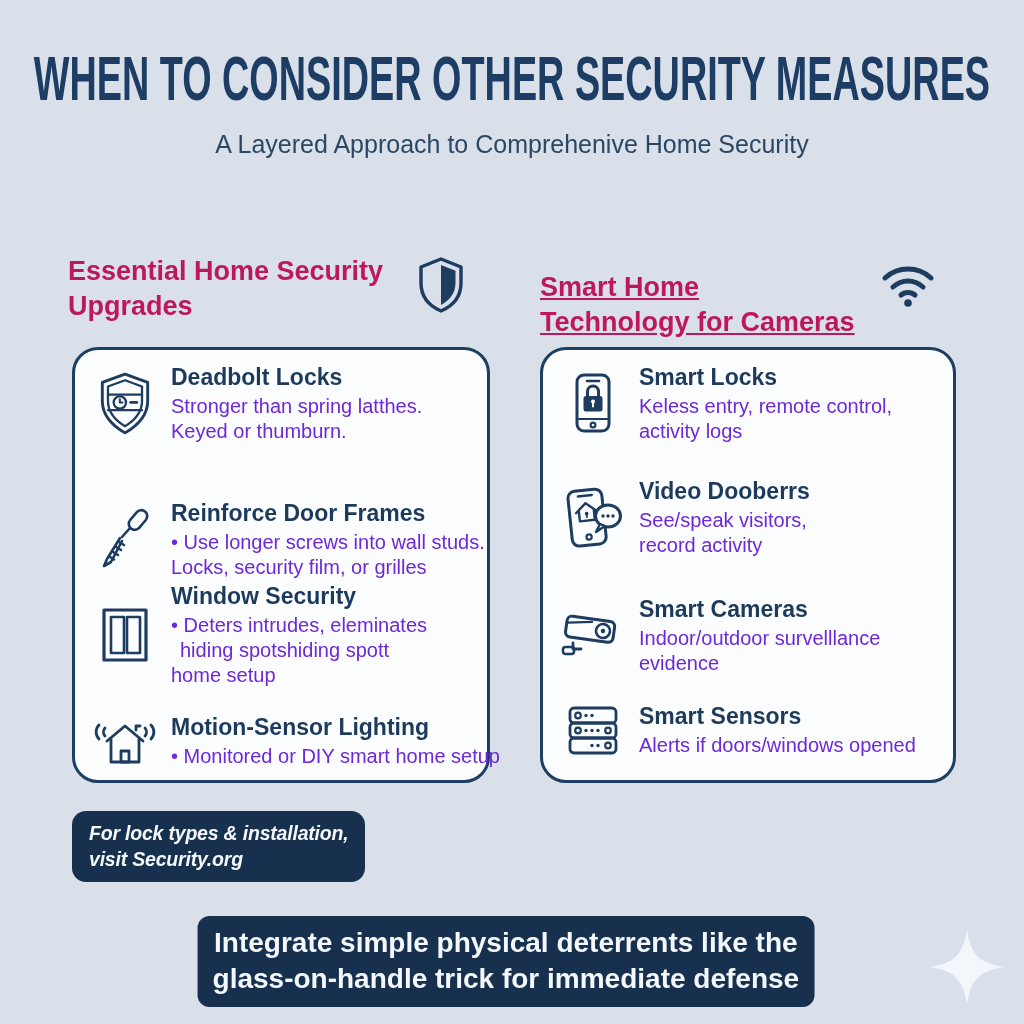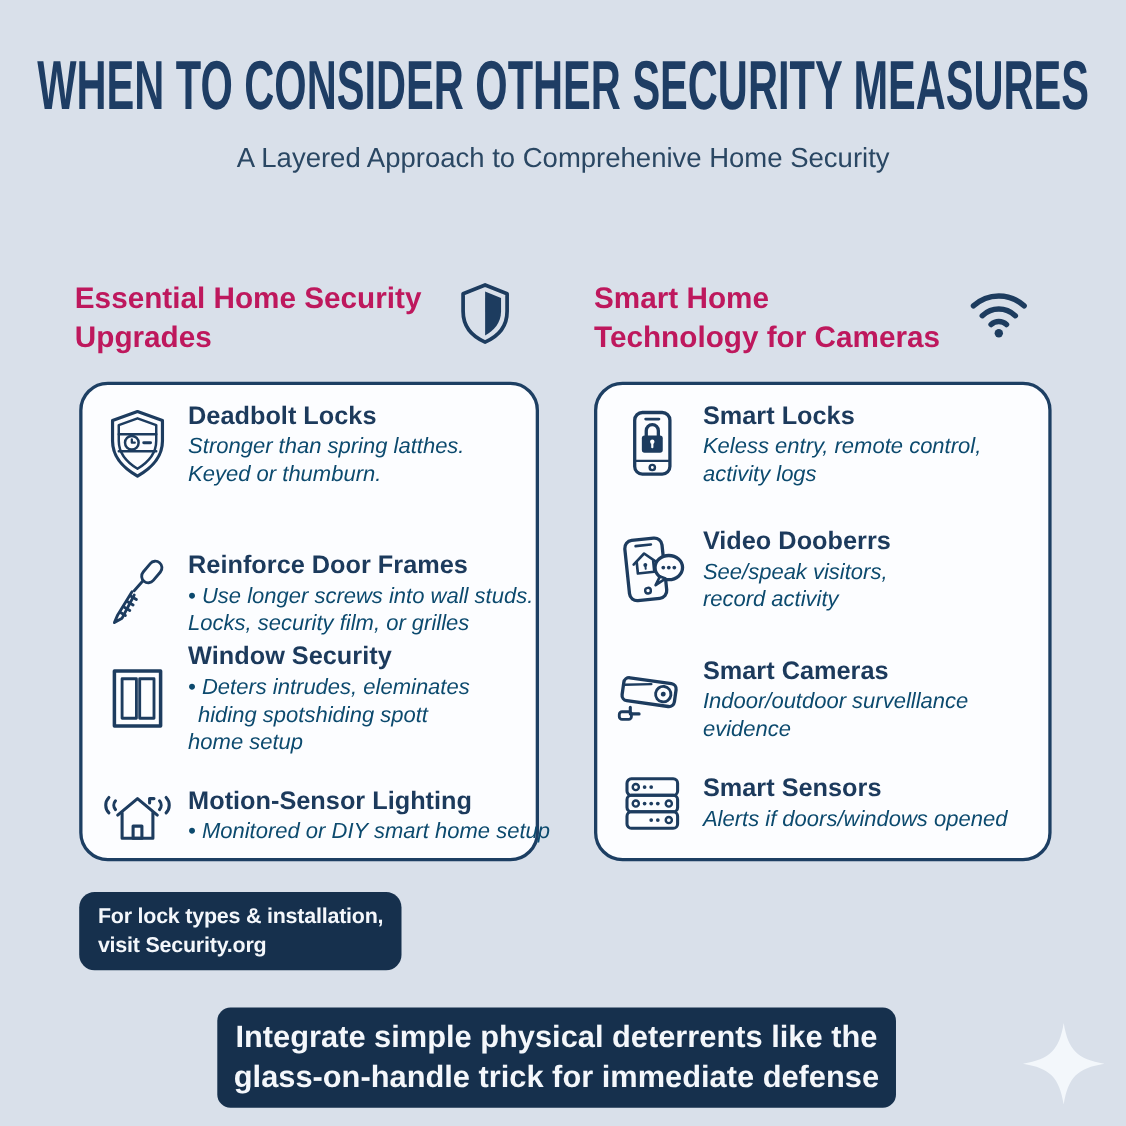--- a/index.html
+++ b/index.html
@@ -18,52 +18,52 @@
     transform:scaleX(0.60);transform-origin:center;
     color:#1e3d64;letter-spacing:0;
   }
   .subtitle{
     position:absolute;top:130px;left:0;right:0;
     text-align:center;font-size:25px;color:#2a4763;
   }
   
   .col-heading{position:absolute;font-size:27px;font-weight:bold;line-height:1.3;color:#be185d;}
   .col-heading.left{left:68px;top:254px;width:360px;}
-  .col-heading.right{left:540px;top:254px;width:360px;}
+  .col-heading.right{left:540px;top:270px;width:360px;text-decoration:underline;}
   .heading-icon{position:absolute;}
   .heading-icon.shield{left:416px;top:256px;}
   .heading-icon.wifi{left:880px;top:262px;}
   
   .card{
     position:absolute;top:347px;height:436px;
     background:#fcfdff;border:3px solid #1d3f63;border-radius:26px;
     box-sizing:border-box;
   }
   .card.left{left:72px;width:418px;}
   .card.right{left:540px;width:416px;}
   .item{position:absolute;left:16px;right:8px;display:flex;gap:12px;align-items:center;}
   .item-icon{width:68px;flex:0 0 68px;display:flex;justify-content:center;align-items:flex-start;}
   .item-text{flex:1;}
   .item-title{font-size:23px;font-weight:bold;color:#1c3a5c;margin-bottom:3px;}
-  .item-line{font-size:20px;color:#0c4a6e;line-height:1.24;white-space:nowrap;font-style:italic;}
+  .item-line{font-size:20px;color:#6d28d9;line-height:1.24;white-space:nowrap;}
   .item-line.indent{padding-left:9px;}
   .card.left  .item:nth-of-type(1){top:14px;}
   .card.left  .item:nth-of-type(2){top:118px;margin-top:32px;}
   .card.left  .item:nth-of-type(3){top:233px;}
   .card.left  .item:nth-of-type(4){top:364px;}
   .card.right .item:nth-of-type(1){top:14px;}
   .card.right .item:nth-of-type(2){top:128px;}
   .card.right .item:nth-of-type(3){top:246px;}
   .card.right .item:nth-of-type(4){top:352px;}
   
   .badge{
     position:absolute;background:#16304d;color:#f4f7fb;
     font-weight:bold;border-radius:14px;box-sizing:border-box;
   }
-  .badge-left{left:72px;top:811px;padding:9px 17px;font-size:19.5px;line-height:1.35;letter-spacing:-0.2px;}
+  .badge-left{left:72px;top:811px;padding:9px 17px;font-size:19.5px;line-height:1.35;letter-spacing:-0.2px;font-style:italic;}
   .badge-center{
     left:50%;transform:translateX(-51%);top:916px;
     padding:9px 15px;font-size:28px;line-height:1.3;text-align:center;border-radius:12px;
   }
   .badge .line{white-space:nowrap;}
   
   .sparkle{position:absolute;left:930px;top:930px;}
   svg{display:block;}
   .stroke{stroke:#1d3c5f;fill:none;stroke-linecap:round;stroke-linejoin:round;}
   .fillnavy{fill:#1d3c5f;}

